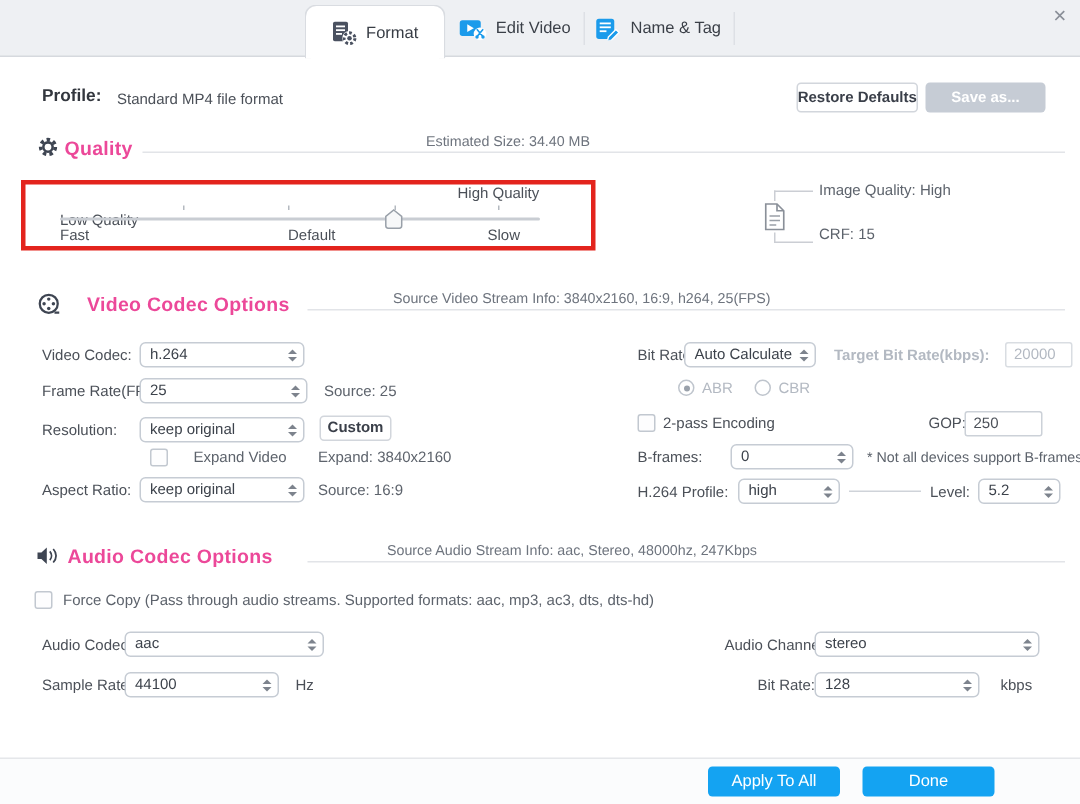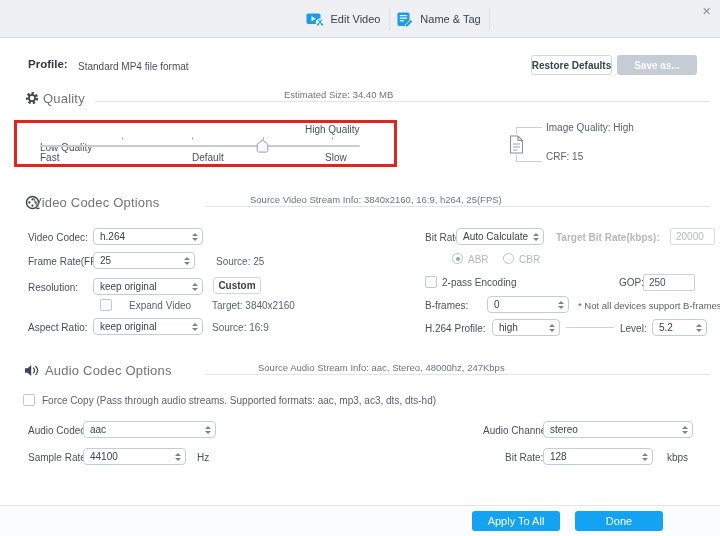--- a/index.html
+++ b/index.html
@@ -17,21 +17,21 @@
             font-size:11px; color:#383d45; }
   .tab { position:absolute; top:6px; height:26px; display:flex; align-items:center; justify-content:center;
             gap:6px; font-size:11px; color:#3a3f47; }
   .tabsep { position:absolute; top:8px; width:1px; height:22px; background:#dde0e5; }
   .closebtn { position:absolute; right:9px; top:2px; font-size:15px; color:#8a8f98; line-height:18px; }
 
   
   .lbl { position:absolute; font-size:10px; color:#4b5058; white-space:nowrap; }
   .src { position:absolute; font-size:10px; color:#5d636c; white-space:nowrap; }
   .info { position:absolute; font-size:9.5px; color:#6e747e; white-space:nowrap; }
-  .sec-title { position:absolute; font-size:13px; font-weight:normal; color:#737373; letter-spacing:0.2px; white-space:nowrap; }
+  .sec-title { position:absolute; font-size:13px; font-weight:bold; color:#ec4899; letter-spacing:0.2px; white-space:nowrap; }
   .hline { position:absolute; height:1px; background:#e2e4e8; }
   .dis { color:#b3b9c2 !important; }
 
   .btn { position:absolute; display:flex; align-items:center; justify-content:center;
          border-radius:3px; font-size:10px; white-space:nowrap; }
   .btn-outline { background:#fff; border:1px solid #d2d6dc; color:#3a3f49; font-weight:bold; }
   .btn-gray-dis { background:#c6ccd5; color:#fff; font-weight:bold; }
   .btn-blue { background:var(--accent-blue,#14a3f2); color:#fff; font-size:11px; }
   .btn-slate { background:#8d97ab; color:#fff; font-size:11px; }
 
@@ -69,20 +69,34 @@
 </style>
 </head>
 <body>
 
 <div class="app">
 
   <div class="tabbar">
     <div class="tabsep" style="left:389px;"></div>
     <div class="tabsep" style="left:489px;"></div>
 
+    <div class="tab-active">
+      <span class="iconwrap" style="display:flex;">
+        <svg width="17" height="16" viewBox="0 0 17 16">
+          <rect x="1" y="0.5" width="10" height="13" rx="1.2" fill="#4a5160"></rect>
+          <rect x="3" y="3" width="6" height="1.2" fill="#fff"></rect>
+          <rect x="3" y="5.5" width="6" height="1.2" fill="#fff"></rect>
+          <rect x="3" y="8" width="4" height="1.2" fill="#fff"></rect>
+          <circle cx="12" cy="11.5" r="4.9" fill="#fff"></circle>
+          <circle cx="12" cy="11.5" r="3.6" fill="none" stroke="#4a5160" stroke-width="2" stroke-dasharray="1.8 1.45"></circle>
+          <circle cx="12" cy="11.5" r="1.5" fill="#4a5160"></circle>
+        </svg>
+      </span>
+      <span>Format</span>
+    </div>
 
     <div class="tab" style="left:297px; width:92px;">
       <span style="display:flex;">
         <svg width="19" height="15" viewBox="0 0 19 15">
           <rect x="0.5" y="1.5" width="14" height="10.5" rx="1.8" fill="#1b9beb"></rect>
           <path d="M5.5 4.2l4.4 2.55-4.4 2.55z" fill="#fff"></path>
           <circle cx="14" cy="10.6" r="4.2" fill="#fff"></circle>
           <g stroke="#1b9beb" stroke-width="1.1" stroke-linecap="round">
             <path d="M12.2 12.2l3.6-4.4M15.8 12.2l-3.6-4.4"></path>
           </g>
@@ -159,56 +173,56 @@
   <span class="icon" style="left:25px; top:195px;">
     <svg width="15" height="15" viewBox="0 0 15 15">
       <circle cx="7.5" cy="7.5" r="6" fill="none" stroke="#3e4552" stroke-width="1.5"></circle>
       <circle cx="7.5" cy="4.4" r="1.15" fill="#3e4552"></circle>
       <circle cx="7.5" cy="10.6" r="1.15" fill="#3e4552"></circle>
       <circle cx="4.4" cy="7.5" r="1.15" fill="#3e4552"></circle>
       <circle cx="10.6" cy="7.5" r="1.15" fill="#3e4552"></circle>
       <path d="M11.3 13.4h3.2" stroke="#3e4552" stroke-width="1.5"></path>
     </svg>
   </span>
-  <div class="sec-title" style="left:33px; top:195px;">Video Codec Options</div>
+  <div class="sec-title" style="left:58px; top:195px;">Video Codec Options</div>
   <div class="hline" style="left:205px; top:206px; width:505px;"></div>
-  <div class="info" style="left:250px; top:194px;text-align:right;">Source Video Stream Info: 3840x2160, 16:9, h264, 25(FPS)</div>
+  <div class="info" style="left:262px; top:194px;text-align:right;">Source Video Stream Info: 3840x2160, 16:9, h264, 25(FPS)</div>
 
   <div class="lbl" style="left:28px; top:232px;">Video Codec:</div>
   <div class="sel" style="left:93px; top:228px; width:110px;">
     <span class="v">h.264</span>
     <span class="stepper">
         <i class="up"></i>
         <i class="dn"></i>
       </span>
   </div>
 
   <div class="lbl" style="left:28px; top:256px;">Frame Rate(FPS):</div>
-  <div class="sel" style="left:93px; top:252px; width:102px;">
+  <div class="sel" style="left:93px; top:252px; width:112px;">
     <span class="v">25</span>
     <span class="stepper">
         <i class="up"></i>
         <i class="dn"></i>
       </span>
   </div>
   <div class="src" style="left:216px; top:256px;">Source: 25</div>
 
   <div class="lbl" style="left:28px; top:282px;">Resolution:</div>
   <div class="sel" style="left:93px; top:278px; width:110px;">
     <span class="v">keep original</span>
     <span class="stepper">
         <i class="up"></i>
         <i class="dn"></i>
       </span>
   </div>
   <div class="btn btn-outline" style="left:213px; top:277px; width:48px; height:17px;">Custom</div>
 
   <span class="cb" style="left:100px; top:299px;"></span>
   <div class="src" style="left:129px; top:300px;">Expand Video</div>
-  <div class="src" style="left:212px; top:300px;">Target: 3840x2160</div>
+  <div class="src" style="left:212px; top:300px;">Expand: 3840x2160</div>
 
   <div class="lbl" style="left:28px; top:322px;">Aspect Ratio:</div>
   <div class="sel" style="left:93px; top:318px; width:110px;">
     <span class="v">keep original</span>
     <span class="stepper">
         <i class="up"></i>
         <i class="dn"></i>
       </span>
   </div>
   <div class="src" style="left:212px; top:322px;">Source: 16:9</div>

